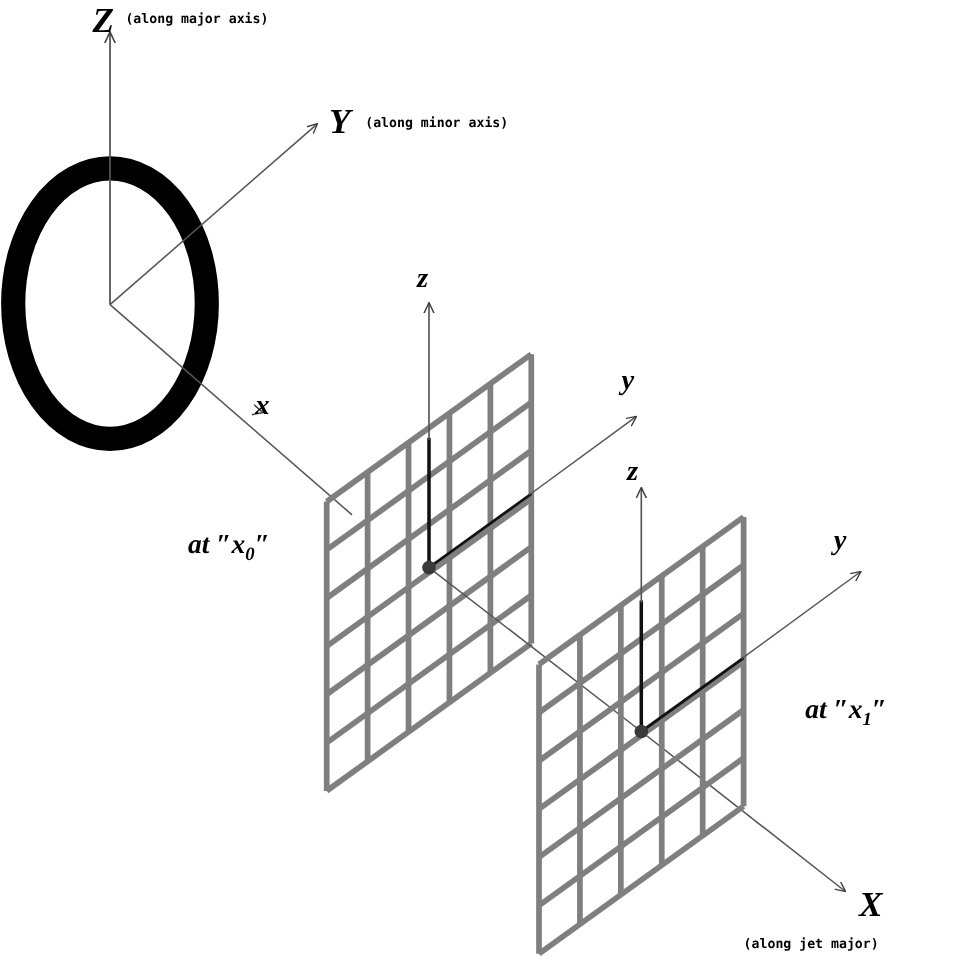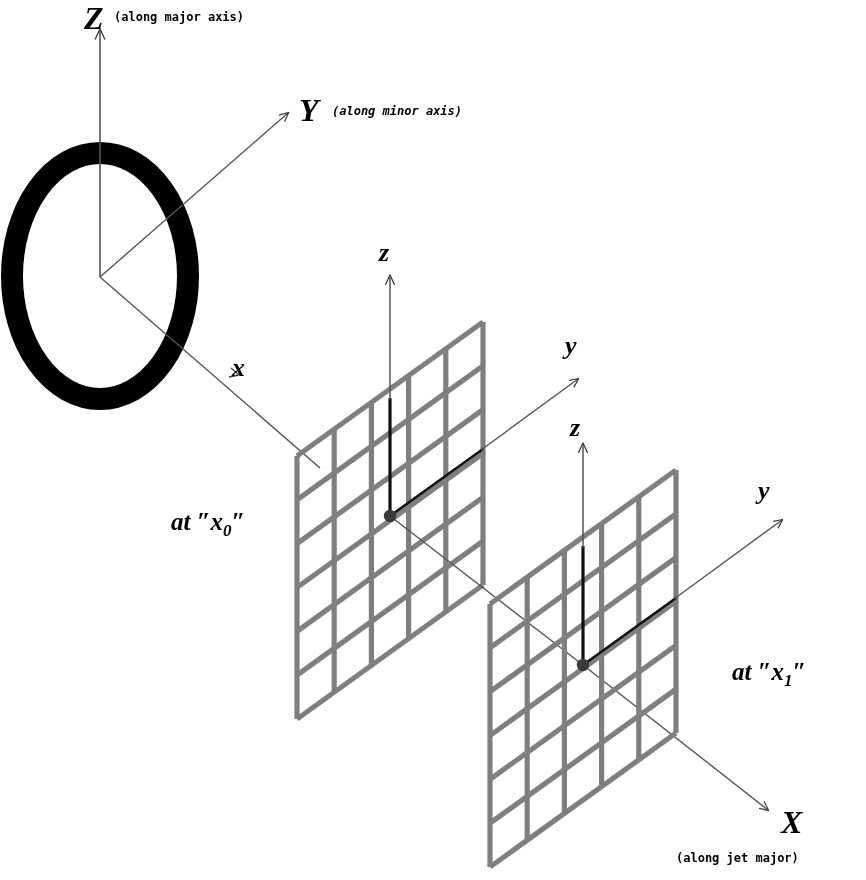--- a/index.html
+++ b/index.html
@@ -48,21 +48,20 @@
     font-family: "DejaVu Sans Mono", monospace;
     font-weight: 700;
     font-size: 12px;
     letter-spacing: 0px;
   }
   .lbl-at {
     font-family: "Liberation Serif", serif;
     font-style: italic;
     font-weight: 700;
     font-size: 25px;
-    margin-top: 26px;
   }
   .lbl-at .sub {
     font-size: 17px;
     vertical-align: sub;
     font-style: italic;
   }
   .lbl-at .prime {
     font-style: normal;
     font-size: 25px;
   }
@@ -167,21 +166,21 @@
     <g>
       <circle cx="583" cy="665" r="6.2" fill="#3a3a3a"></circle>
     </g>
 
   </svg>
 
   <div class="lbl lbl-major" style="left:84px; top:2px;">Z</div>
   <div class="lbl lbl-note" style="left:114px; top:11px;">(along major axis)</div>
 
   <div class="lbl lbl-major" style="left:299px; top:94px;">Y</div>
-  <div class="lbl lbl-note" style="left:332px; top:105px;font-style:italic;">(along minor axis)</div>
+  <div class="lbl lbl-note" style="left:332px; top:105px;">(along minor axis)</div>
 
   <div class="lbl lbl-minor" style="left:232px; top:355px;">x</div>
 
   <div class="lbl lbl-minor" style="left:379px; top:240px;">z</div>
 
   <div class="lbl lbl-minor" style="left:565px; top:333px;">y</div>
 
   <div class="lbl lbl-minor" style="left:570px; top:415px;">z</div>
 
   <div class="lbl lbl-minor" style="left:758px; top:478px;">y</div>

